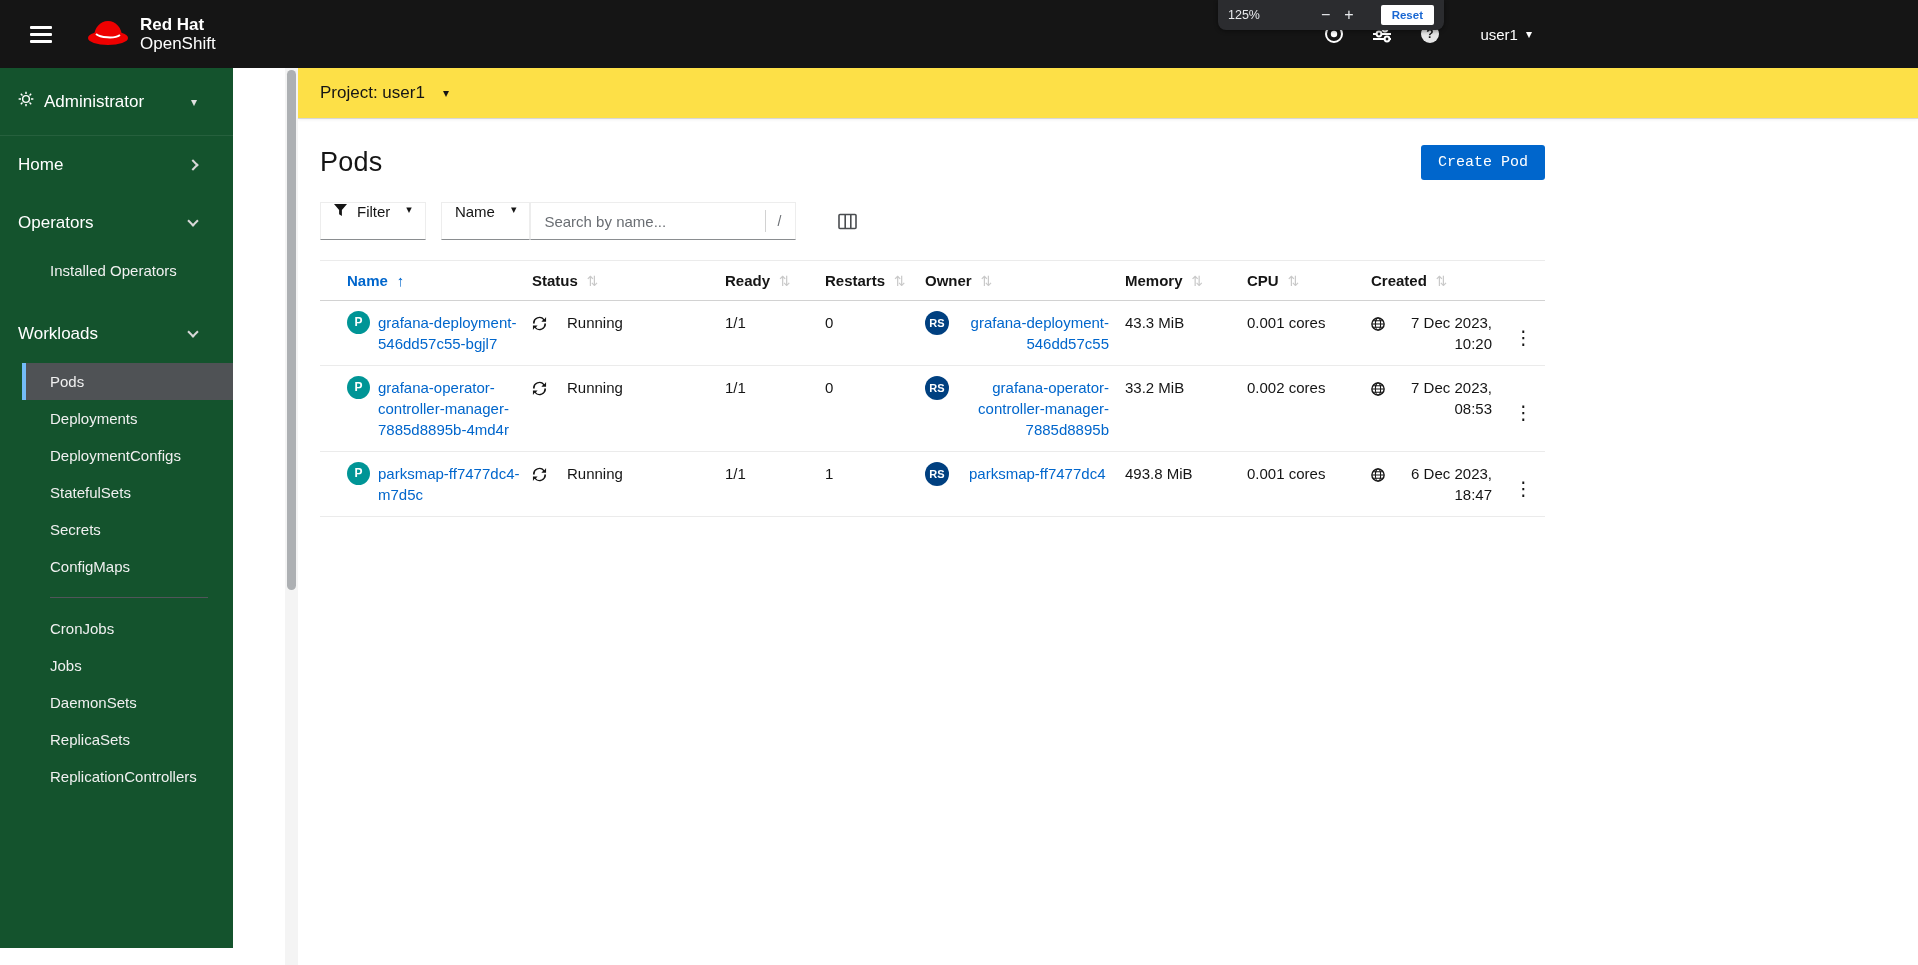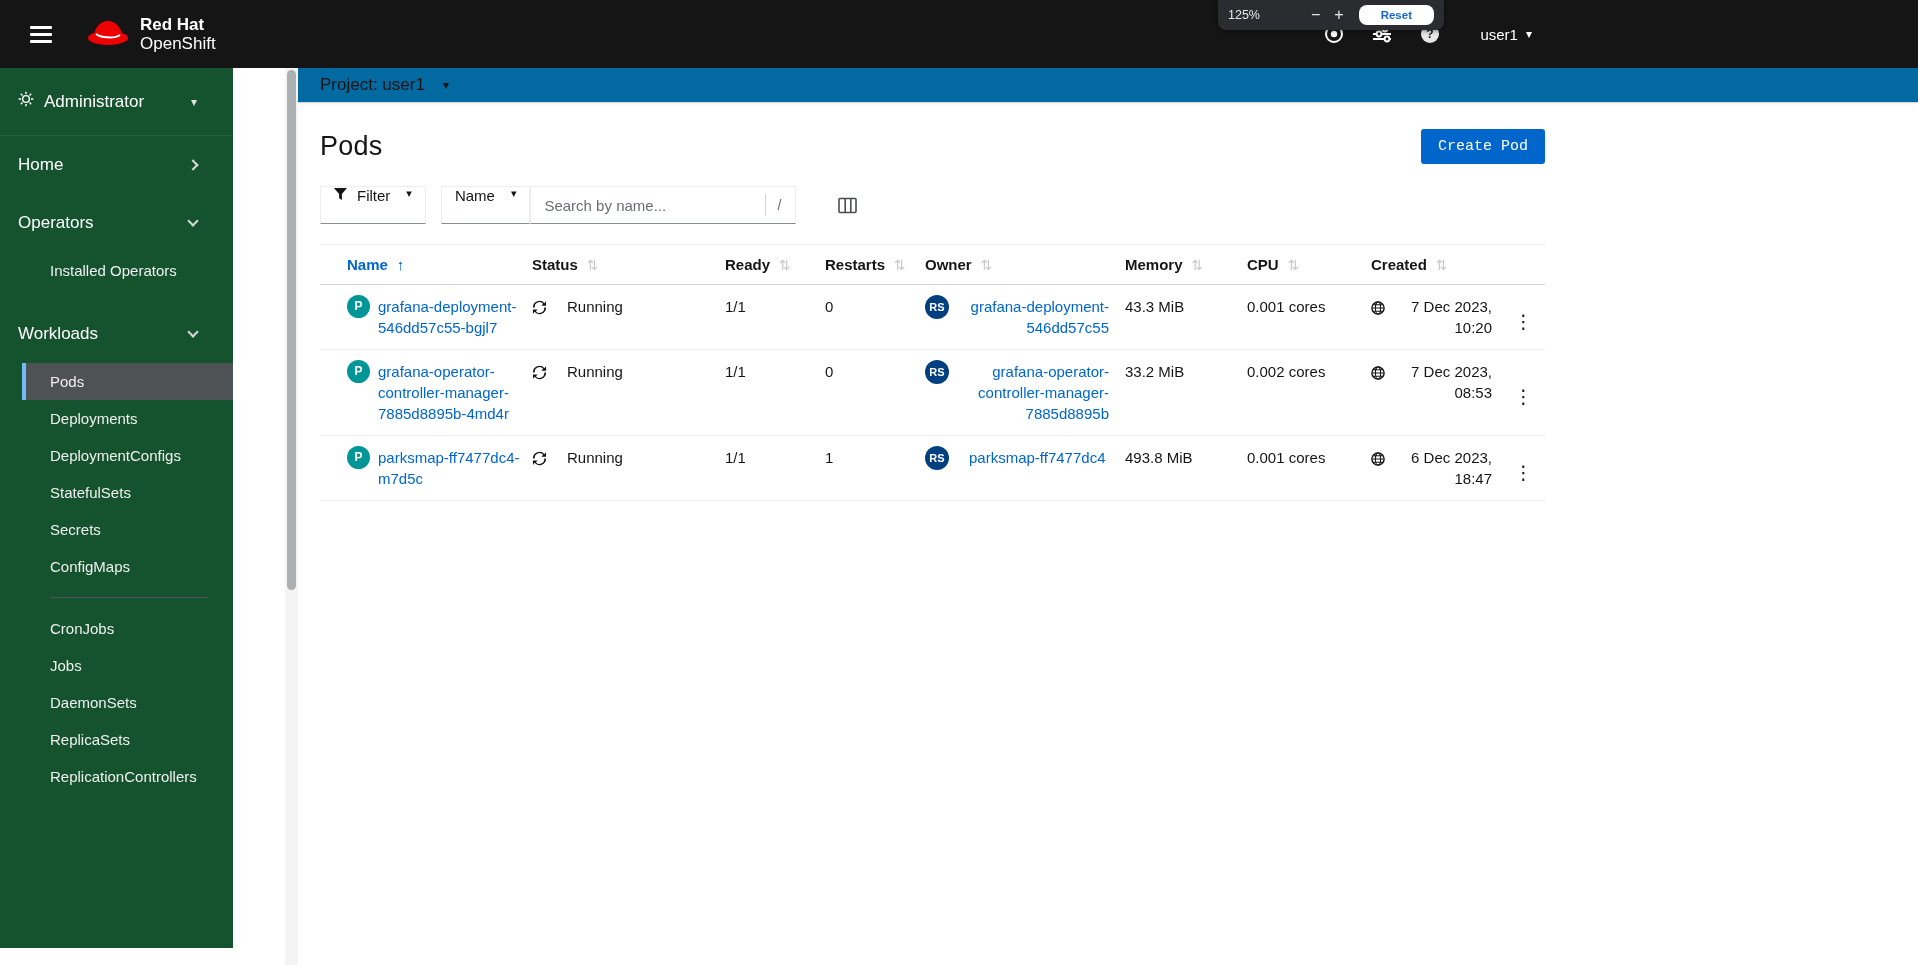--- a/index.html
+++ b/index.html
@@ -40,22 +40,22 @@
   .zoom-bubble {
     position: absolute; top: 0; right: 474px; width: 226px; height: 30px;
     background: #2b2c2f; border-radius: 0 0 8px 8px;
     display: flex; align-items: center; padding: 0 10px;
     color: #e8eaed; font-size: 12.5px; z-index: 200;
     box-shadow: 0 1px 4px rgba(0,0,0,.45);
   }
   .zb-spacer { flex: 1; }
   .zb-btn { background: none; border: none; color: #e8eaed; font-size: 16px; padding: 0 7px; line-height: 1; }
   .zb-reset {
-    background: #ffffff; color: #1967d2; border: none; border-radius: 8px;
-    font-size: 11.5px; padding: 4px 22px; margin-left: 8px; font-weight: 600;
+    background: #ffffff; color: #1967d2; border: none; border-radius: 2px;
+    font-size: 11.5px; padding: 4px 11px; margin-left: 20px; font-weight: 600;
   }
 
   
   .sidebar {
     position: fixed; top: 68px; left: 0; bottom: 17px; width: 233px;
     background: #14532d; color: #ffffff; z-index: 50;
   }
   .perspective {
     display: flex; align-items: center; gap: 10px;
     padding: 23px 36px 23px 18px; font-size: 17px;
@@ -85,21 +85,21 @@
     background: #f4f4f4; z-index: 51;
   }
   .sidebar-scrollbar .thumb {
     position: absolute; top: 2px; left: 2px; width: 9px; height: 58%;
     background: #adb0b3; border-radius: 5px;
   }
 
   
   .main { margin-left: 298px; padding-top: 68px; }
   .project-bar {
-    height: 35px; background: #0369a1; border-bottom: 1px solid #d7d7d7;
+    height: 51px; background: #fde047; border-bottom: 1px solid #d7d7d7;
     box-shadow: 0 1px 3px rgba(3,3,3,0.06);
     display: flex; align-items: center; padding-left: 22px; gap: 18px;
     font-size: 17px; position: relative; z-index: 10;
   }
   .project-caret { font-size: 12px; color: #151515; }
   .content { margin-left: 22px; width: 1225px; }
   .page-header { display: flex; justify-content: space-between; align-items: center; margin-top: 26px; }
   .page-title { font-size: 27px; font-weight: 500; letter-spacing: .2px; }
   .btn-primary {
     background: #0066cc; color: #ffffff; border: none;

